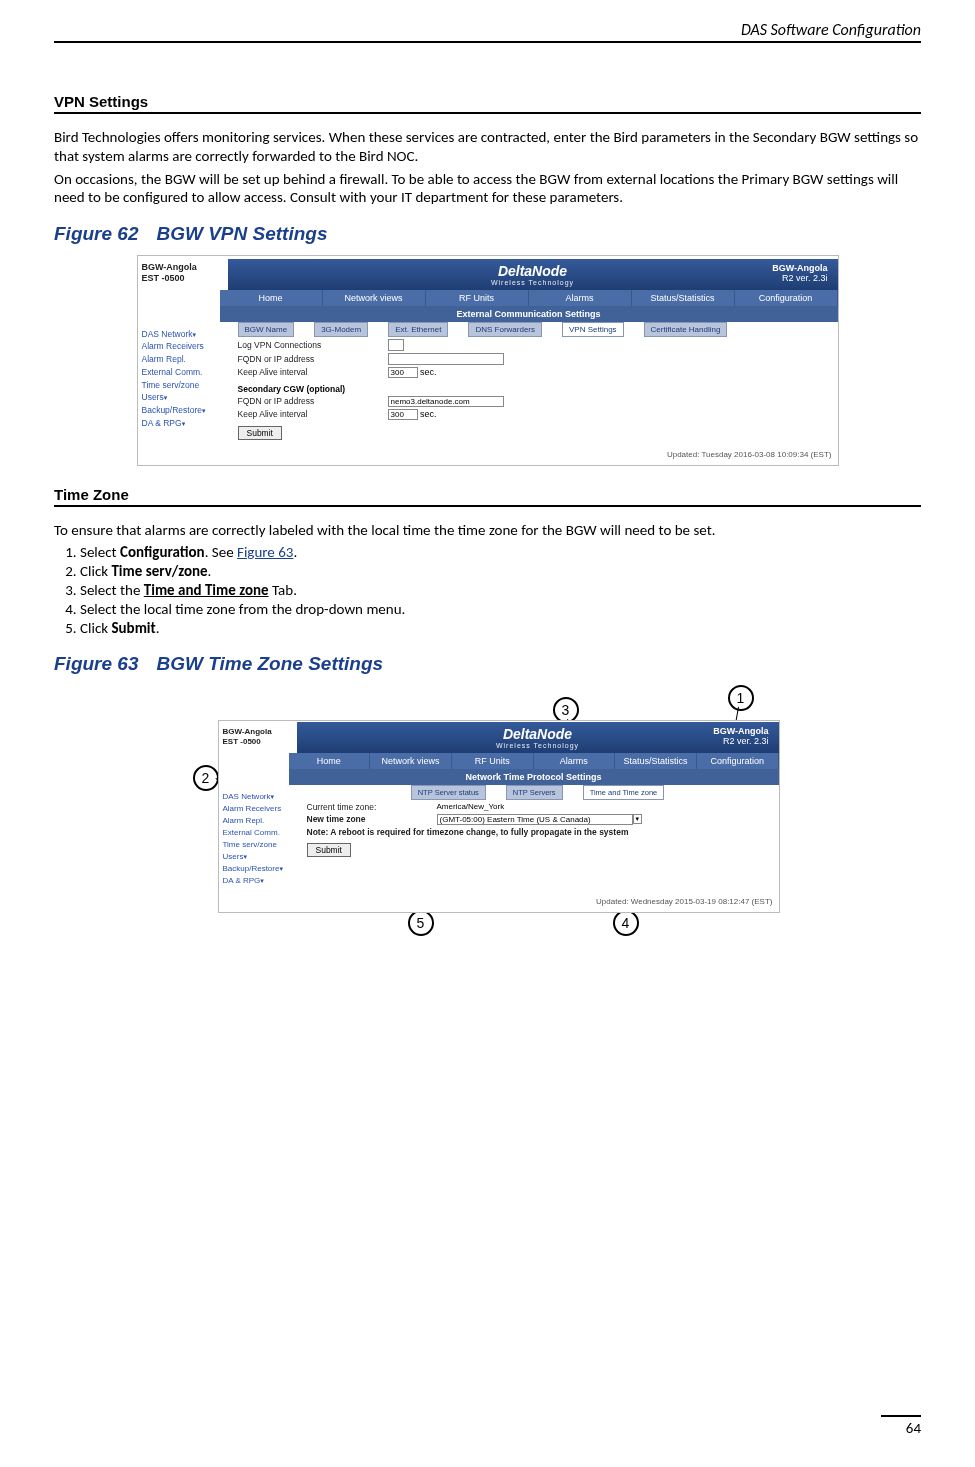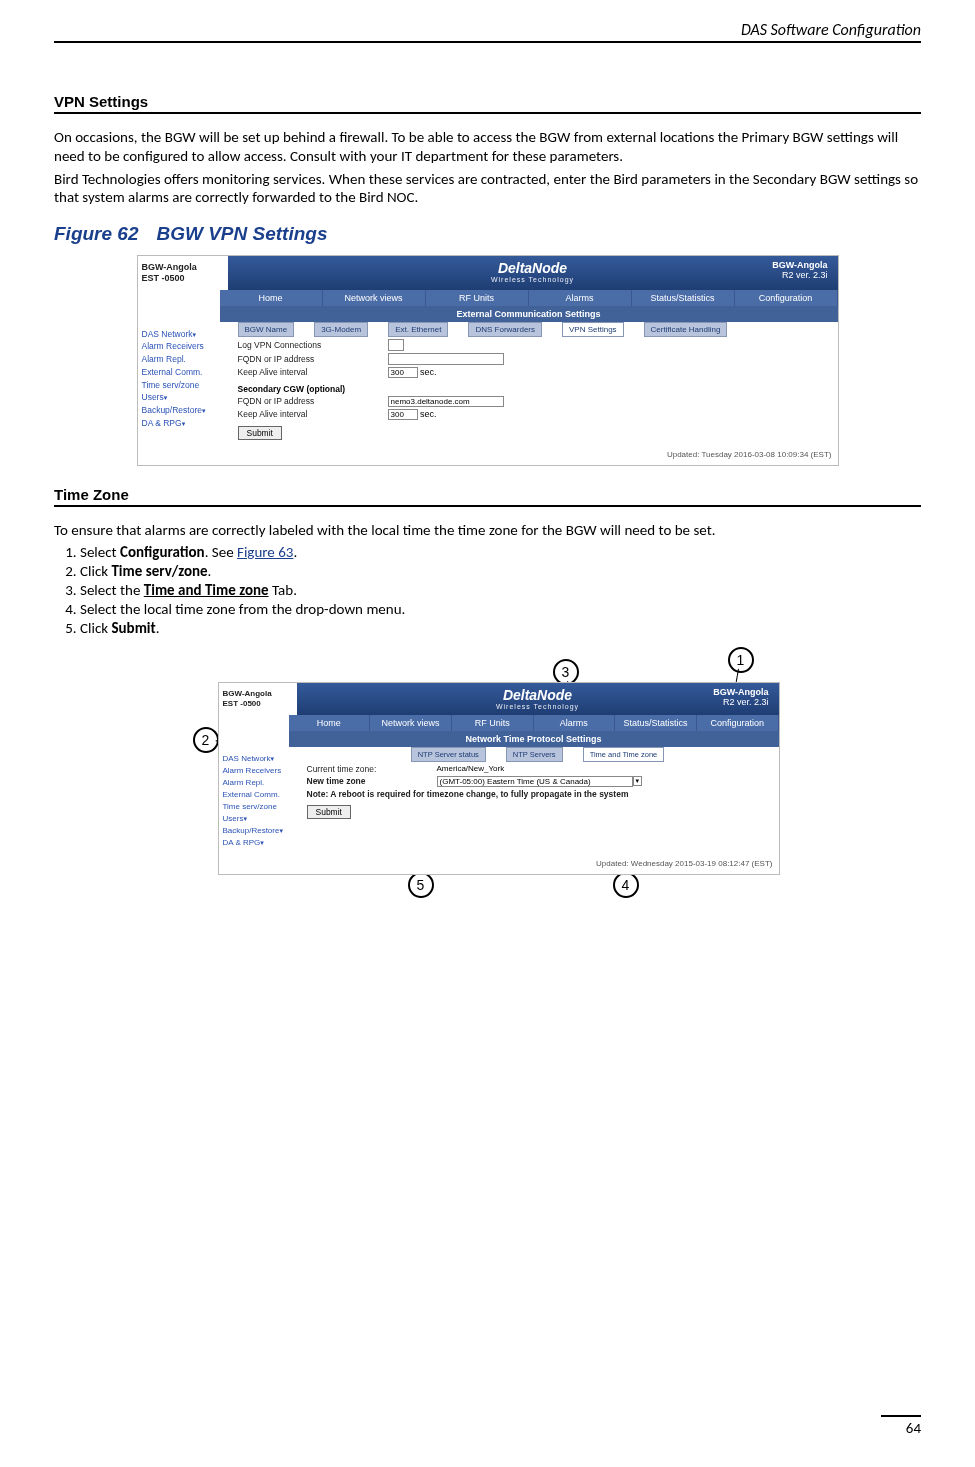--- a/index.html
+++ b/index.html
@@ -68,21 +68,21 @@
   .screenshot-wrap { text-align: center; margin: 10px 0 6px 0; }
   .shot62 {
     display: inline-block;
     width: 700px;
     border: 1px solid #bbb;
     text-align: left;
     font-family: Arial, sans-serif;
     font-size: 9px;
     background: #fff;
   }
-  .shot-top { display:flex; }
+  .shot-top { display:flex;align-items:flex-end; }
   .shot-host { width:82px; padding:6px 4px; font-size:9px; font-weight:bold; color:#222; line-height:1.2;}
   .shot-brand { flex:1; background:linear-gradient(#355a9a,#1e3d73); color:#fff; text-align:center; padding:4px 0; position:relative;}
   .shot-brand .logo-main{font-size:14px; font-weight:bold; font-style:italic;}
   .shot-brand .logo-sub{font-size:7px; letter-spacing:1px; opacity:0.9;}
   .shot-brand .rig{position:absolute; right:10px; top:4px; text-align:right; font-size:9px;}
   .shot-mainnav { display:flex; background:#4a6da8; color:#fff; font-size:9px; margin-left:82px;}
   .shot-mainnav span{flex:1; text-align:center; padding:3px 0; border-right:1px solid #3a588f;}
   .shot-subband { margin-left:82px; background:#406299; color:#fff; text-align:center; font-weight:bold; padding:3px 16px; font-size:9px;}
   .shot-body { display:flex; }
   .shot-sidemenu { width:82px; padding:6px 4px; font-size:8.5px; line-height:1.5; color:#2a52b5;}
@@ -125,22 +125,22 @@
   }
   .co-line{ position:absolute; background:#000; transform-origin:0 0; height:1.2px; }
 </style>
 </head>
 <body>
 
 <div class="page">
   <div class="header-bar">DAS Software Configuration</div>
 
   <div class="section-heading">VPN Settings</div>
+  <p class="body-text">Bird Technologies offers monitoring services. When these services are contracted, enter the Bird parameters in the Secondary BGW settings so that system alarms are correctly forwarded to the Bird NOC.</p>
   <p class="body-text">On occasions, the BGW will be set up behind a firewall. To be able to access the BGW from external locations the Primary BGW settings will need to be configured to allow access. Consult with your IT department for these parameters.</p>
-  <p class="body-text">Bird Technologies offers monitoring services. When these services are contracted, enter the Bird parameters in the Secondary BGW settings so that system alarms are correctly forwarded to the Bird NOC.</p>
 
   <div class="figure-title">
     <span class="fignum">Figure 62</span><span>BGW VPN Settings</span>
   </div>
 
   <div class="screenshot-wrap">
     <div class="shot62">
       <div class="shot-top">
         <div class="shot-host">
           <span>BGW-Angola</span><br><span>EST -0500</span>
@@ -213,20 +213,23 @@
   <div class="section-heading" style="margin-top:20px;">Time Zone</div>
   <p class="body-text">To ensure that alarms are correctly labeled with the local time the time zone for the BGW will need to be set.</p>
   <ol class="steps">
     <li><span>Select </span><b>Configuration</b><span>. See </span><a class="crossref">Figure 63</a><span>.</span></li>
     <li><span>Click </span><b>Time serv/zone</b><span>.</span></li>
     <li><span>Select the </span><b><u>Time and Time zone</u></b><span> Tab.</span></li>
     <li>Select the local time zone from the drop-down menu.</li>
     <li><span>Click </span><b>Submit</b><span>.</span></li>
   </ol>
 
+  <div class="figure-title">
+    <span class="fignum">Figure 63</span><span>BGW Time Zone Settings</span>
+  </div>
 
   <div class="fig63-wrap">
 
     <div class="callout" style="left:620px; top:0px;"><span class="num">1</span></div>
     <div class="callout" style="left:445px; top:12px;"><span class="num">3</span></div>
     <div class="callout" style="left:85px;  top:80px;"><span class="num">2</span></div>
     <div class="callout" style="left:300px; top:225px;"><span class="num">5</span></div>
     <div class="callout" style="left:505px; top:225px;"><span class="num">4</span></div>
 
     <div class="co-line" style="left:631px; top:22px; width:48px; transform:rotate(100deg);"></div>

